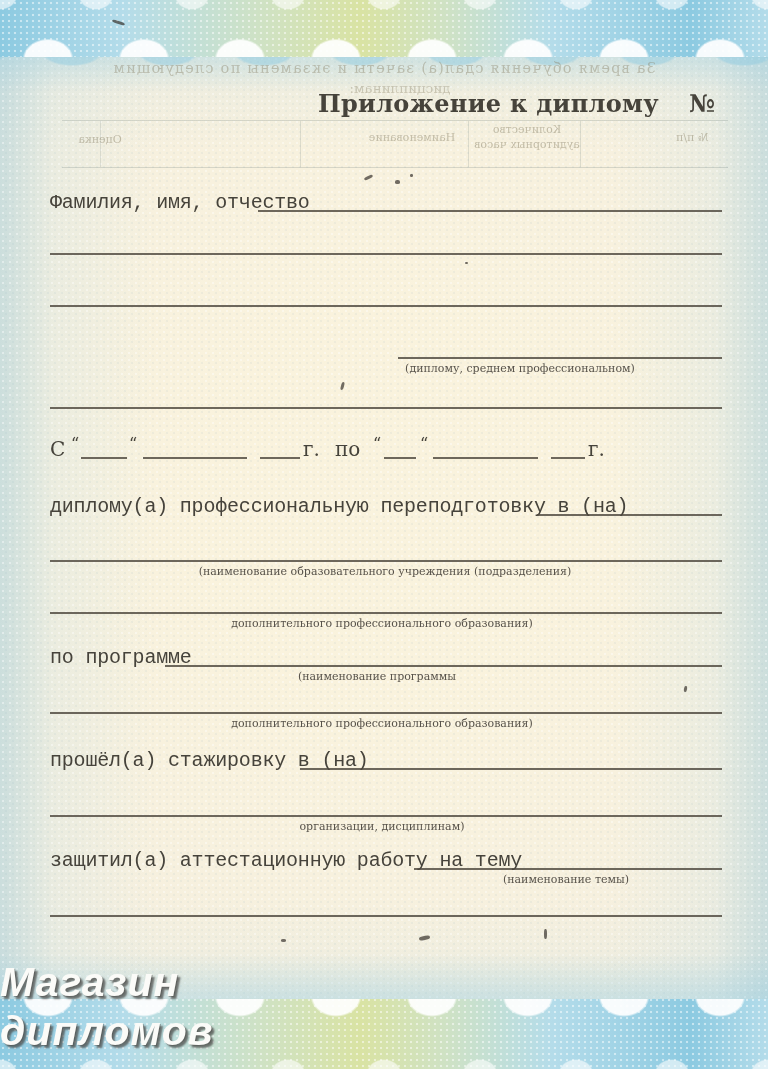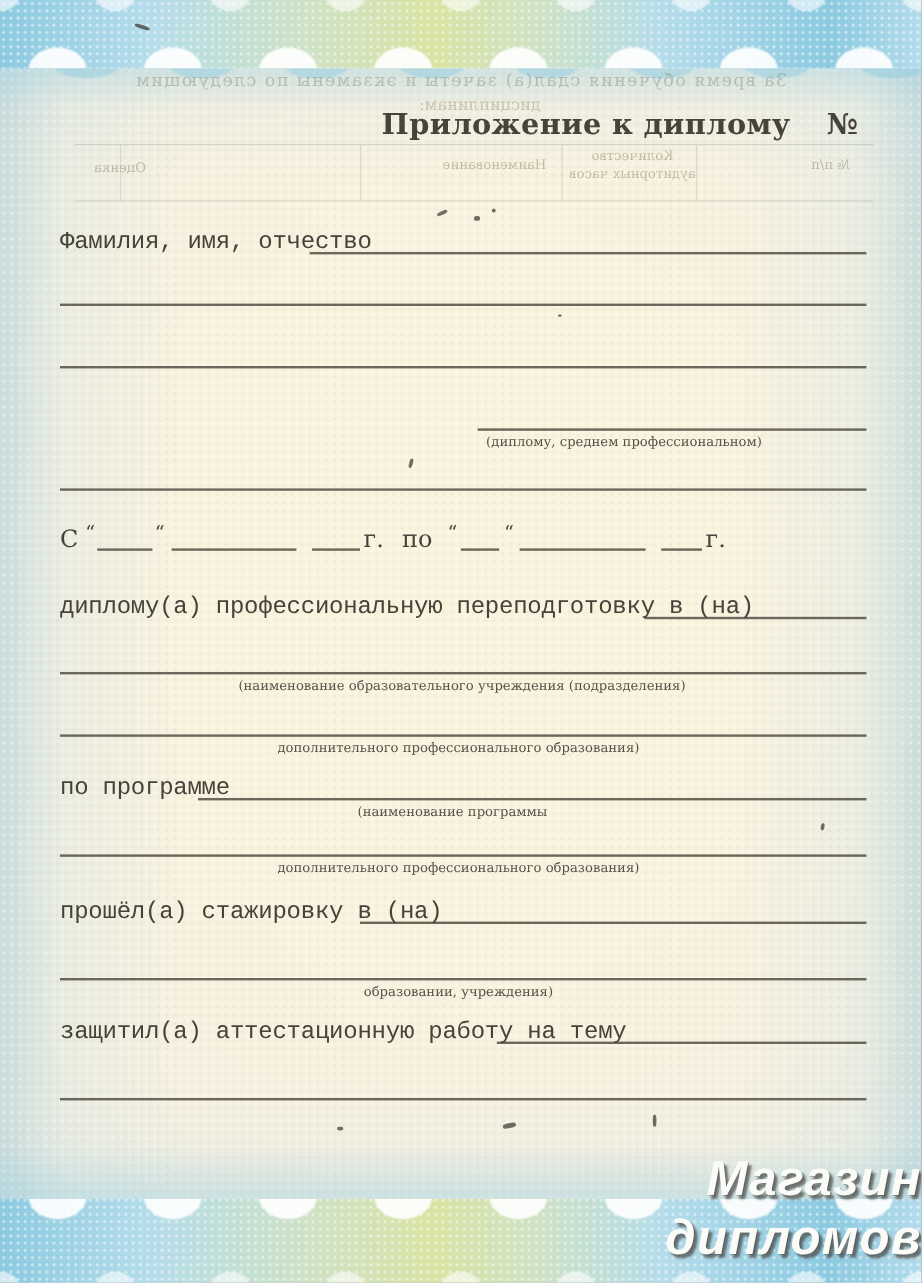--- a/index.html
+++ b/index.html
@@ -45,21 +45,21 @@
     filter:blur(.5px);white-space:nowrap;font-size:11px;opacity:.48;text-align:center;}
   
   .lb{position:absolute;font-family:Liberation Mono, monospace;font-size:20px;color:var(--ink);
     white-space:nowrap;letter-spacing:-.2px;}
   .fline{position:absolute;height:1.5px;background:rgba(78,72,62,.82);}
   .hint{position:absolute;font-family:"DejaVu Serif",serif;font-size:11px;color:var(--hint);
     text-align:center;white-space:nowrap;}
   .dr{position:absolute;font-family:"DejaVu Serif",serif;font-size:20px;color:var(--ink);white-space:nowrap;}
   .q{font-size:16px;}
   
-  .wm{position:absolute;left:0;top:958px;width:768px;text-align:right;z-index:6;
+  .wm{position:absolute;left:0;top:958px;width:768px;text-align:left;z-index:6;
     font-family:"Liberation Sans",sans-serif;font-weight:bold;font-style:italic;
     font-size:41px;line-height:49px;color:var(--watermark);letter-spacing:1px;
     text-shadow:3px 3px 2px rgba(75,75,72,.75), 1px 1px 0 rgba(95,95,92,.45);}
   
   .sp{position:absolute;background:rgba(55,50,44,.7);border-radius:40%;z-index:4;}
 </style>
 </head>
 <body>
 
 <div class="page">
@@ -118,24 +118,25 @@
 
   <div class="lb" style="left:50px;top:646px">по программе</div>
   <div class="fline" style="left:165px;top:665px;width:557px"></div>
   <div class="hint" style="left:165px;top:670px;width:424px">(наименование программы</div>
   <div class="fline" style="left:50px;top:712px;width:672px"></div>
   <div class="hint" style="left:60px;top:717px;width:644px">дополнительного профессионального образования)</div>
 
   <div class="lb" style="left:50px;top:749px">прошёл(а) стажировку в (на)</div>
   <div class="fline" style="left:300px;top:768px;width:422px"></div>
   <div class="fline" style="left:50px;top:815px;width:672px"></div>
-  <div class="hint" style="left:60px;top:820px;width:644px">образовании, учреждения)</div>
+  <div class="hint" style="left:60px;top:820px;width:644px">организации, дисциплинам)</div>
 
   <div class="lb" style="left:50px;top:849px">защитил(а) аттестационную работу на тему</div>
   <div class="fline" style="left:414px;top:868px;width:308px"></div>
+  <div class="hint" style="left:414px;top:873px;width:304px">(наименование темы)</div>
   <div class="fline" style="left:50px;top:915px;width:672px"></div>
 
   <div class="wm">
     <div>Магазин</div>
     <div>дипломов</div>
   </div>
 
   <div class="fade-bottom"></div>
   <div class="band band-bottom"></div>
 

